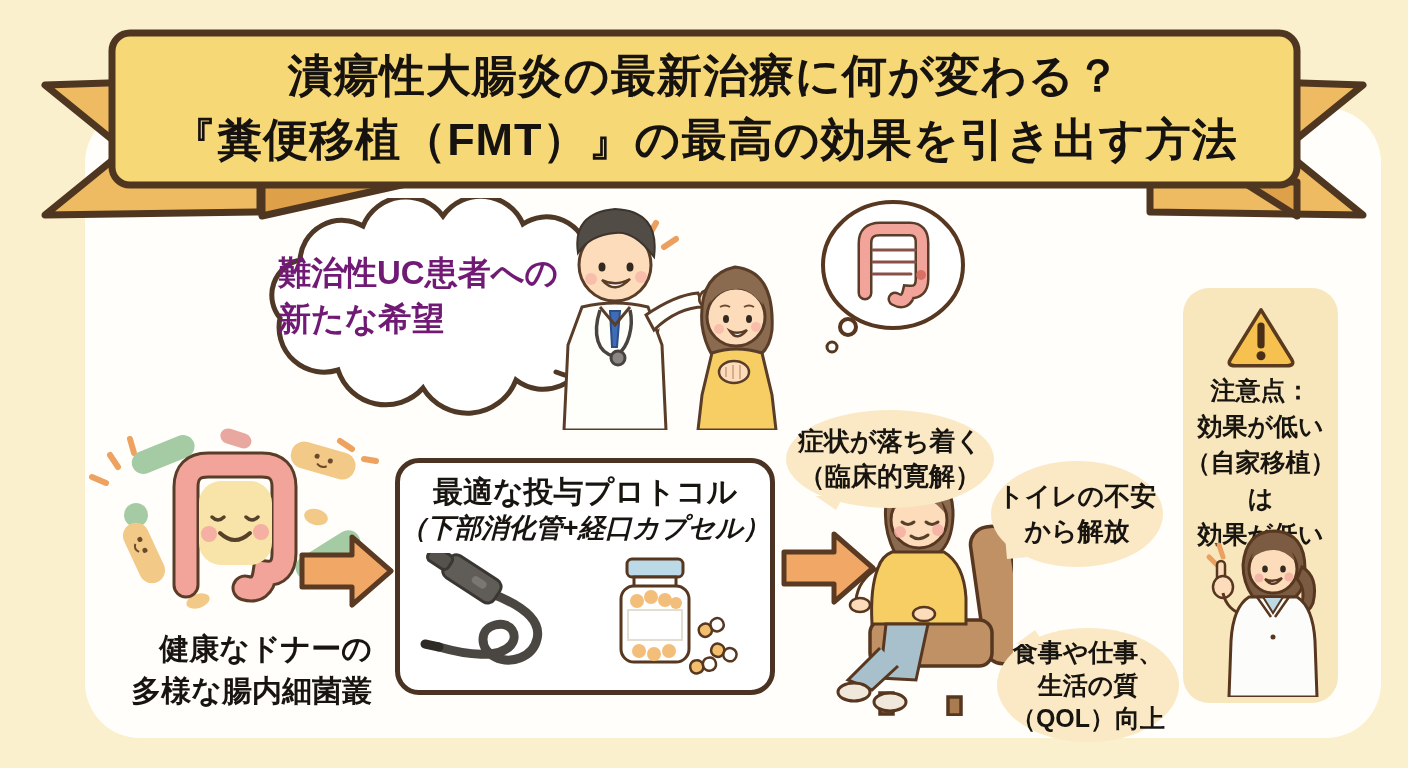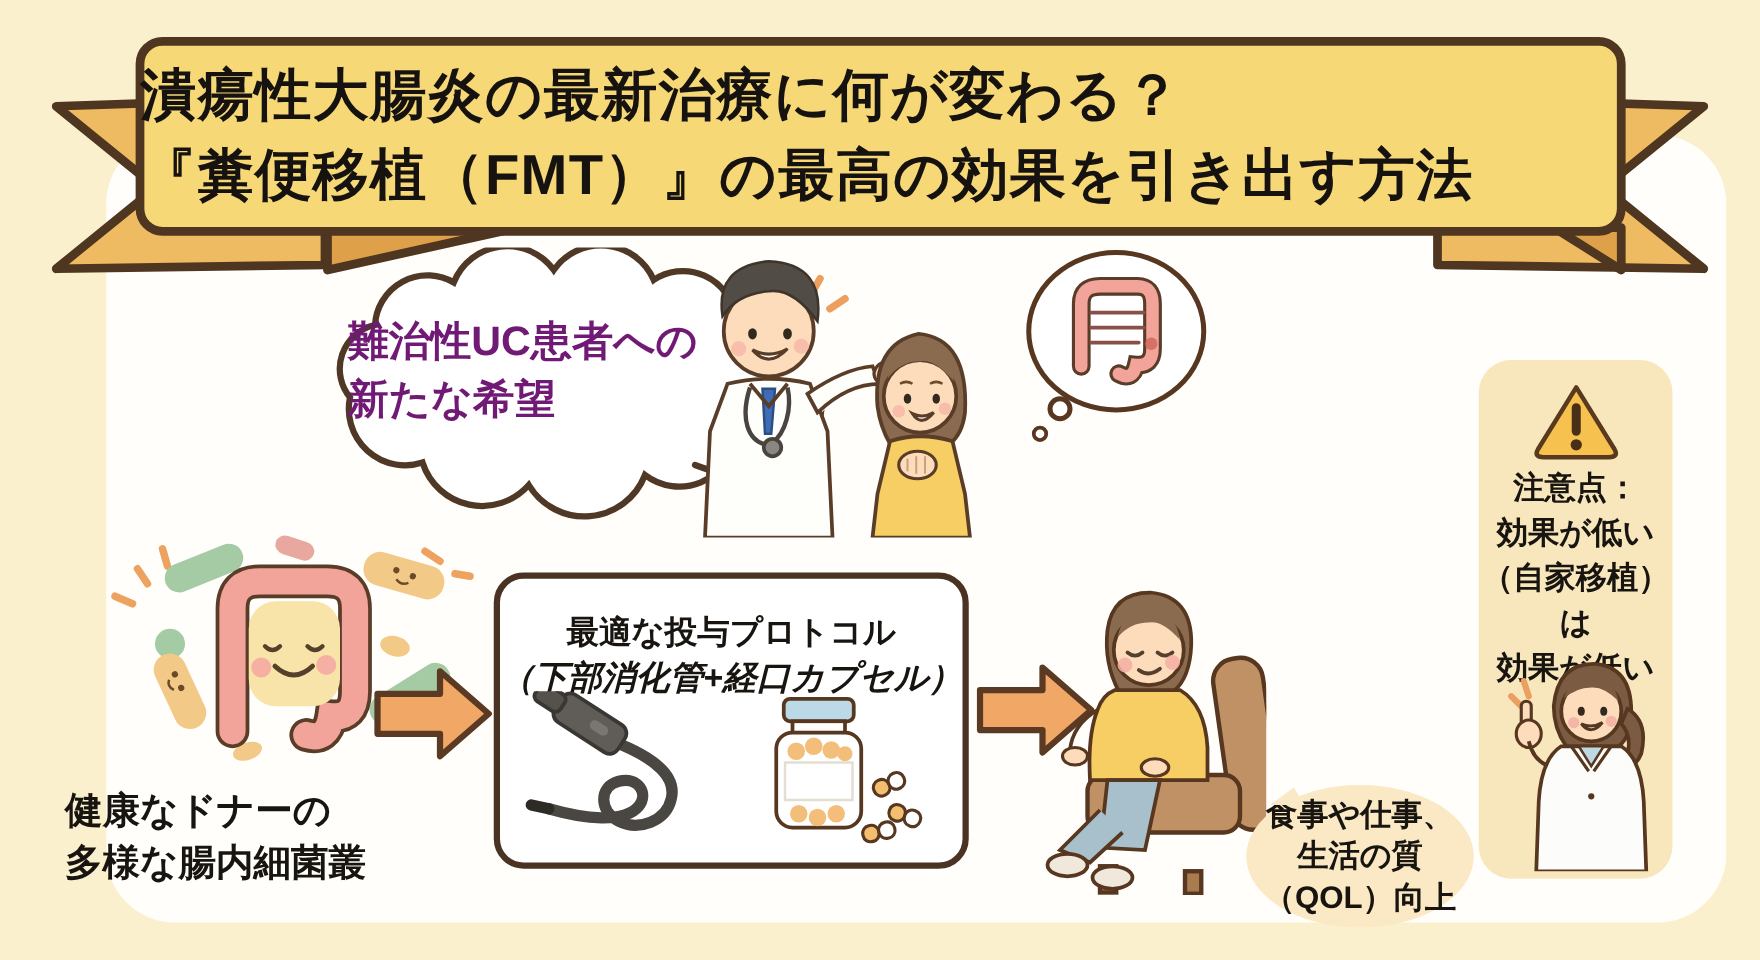--- a/index.html
+++ b/index.html
@@ -2,39 +2,39 @@
 <html><head>
 <meta charset="utf-8">
 <style>
   html,body{margin:0;padding:0;}
   body{font-family:"Liberation Sans","DejaVu Sans",sans-serif;}
   #stage{position:relative;width:1408px;height:768px;background:#FAF0CE;overflow:hidden;}
   
   .card{position:absolute;left:85px;top:108px;width:1296px;height:630px;background:#FFFEFA;border-radius:55px;}
   
   .banner-svg{position:absolute;left:30px;top:25px;width:1345px;height:200px;}
-  .banner-title{position:absolute;left:112px;top:44px;width:1185px;text-align:left;color:#151210;
+  .banner-title{position:absolute;left:112px;top:44px;width:1185px;text-align:center;color:#151210;
     font-weight:900;font-size:45px;line-height:64px;letter-spacing:1px;}
   
   .cloud-wrap{position:absolute;left:258px;top:198px;width:420px;height:218px;}
   .cloud-svg{position:absolute;left:0;top:0;width:420px;height:218px;}
   .cloud-text{position:absolute;left:20px;top:52px;width:330px;text-align:left;font-weight:900;
     font-size:33px;line-height:46px;color:#701a75;}
   
   .docpatient-svg{position:absolute;left:520px;top:195px;width:460px;height:235px;}
   .gut-svg{position:absolute;left:78px;top:425px;width:312px;height:200px;}
-  .donor-caption{position:absolute;left:52px;top:628px;width:320px;text-align:left;font-weight:900;
+  .donor-caption{position:absolute;left:52px;top:628px;width:320px;text-align:right;font-weight:900;
     font-size:30px;line-height:42px;color:#181410;}
   .arrow-svg{position:absolute;width:96px;height:74px;}
   #arrow1{left:299px;top:534px;}
   #arrow2{left:781px;top:531px;}
   
   .protocol-box{position:absolute;left:395px;top:458px;width:380px;height:237px;background:#FFFFFF;
     border:5px solid #4A3323;border-radius:24px;box-sizing:border-box;}
-  .protocol-title{margin-top:24px;text-align:center;font-weight:900;color:#181410;font-size:26px;line-height:38px;font-family:Liberation Serif, serif;}
+  .protocol-title{margin-top:10px;text-align:center;font-weight:900;color:#181410;font-size:30px;line-height:38px;font-family:Liberation Serif, serif;}
   .protocol-sub{text-align:center;font-weight:900;color:#181410;font-size:27px;line-height:34px;font-style:italic;}
   .protocol-art{position:absolute;left:15px;top:90px;width:340px;height:135px;}
   
   .chair-svg{position:absolute;left:828px;top:468px;width:185px;height:248px;}
   
   .bubble{position:absolute;background:#FAE9C4;border-radius:50%;display:flex;flex-direction:column;
     justify-content:center;align-items:center;font-weight:900;color:#181410;text-align:center;}
   .bubble:after{content:"";position:absolute;width:0;height:0;border:14px solid transparent;}
   #bubble1{left:786px;top:410px;width:208px;height:98px;font-size:26px;line-height:35px;}
   #bubble1:after{left:36px;bottom:-16px;border-top-color:#FAE9C4;transform:skewX(25deg);}
@@ -248,20 +248,28 @@
       <path d="M50,100 Q30,112 28,132" fill="none" stroke="#57371F" stroke-width="3"></path>
       <ellipse cx="32" cy="137" rx="10" ry="7" fill="#FCDCBB" stroke="#57371F" stroke-width="2.5"></ellipse>
       <ellipse cx="96" cy="146" rx="11" ry="7" fill="#FCDCBB" stroke="#57371F" stroke-width="2.5"></ellipse>
       <path d="M58,156 L100,156 L88,212 L52,210 Z" fill="#A8BFCC" stroke="#57371F" stroke-width="3"></path>
       <path d="M52,180 L20,212 L44,222 L70,198" fill="#A8BFCC" stroke="#57371F" stroke-width="3"></path>
       <ellipse cx="26" cy="224" rx="16" ry="9" fill="#EFE8DB" stroke="#57371F" stroke-width="3"></ellipse>
       <ellipse cx="62" cy="234" rx="16" ry="9" fill="#EFE8DB" stroke="#57371F" stroke-width="3"></ellipse>
     </g>
   </svg>
 
+  <div id="bubble1" class="bubble">
+    <div>症状が落ち着く</div>
+    <div>（臨床的寛解）</div>
+  </div>
+  <div id="bubble2" class="bubble">
+    <div>トイレの不安</div>
+    <div>から解放</div>
+  </div>
   <div id="bubble3" class="bubble">
     <div>食事や仕事、</div>
     <div>生活の質</div>
     <div>（QOL）向上</div>
   </div>
 
   <div class="panel">
     <svg class="panel-icon" viewBox="0 0 80 70">
       <path d="M40,6 L74,61 Q78,68 69,68 L11,68 Q2,68 6,61 Z" fill="#F6C14F" stroke="#5A3A1F" stroke-width="4" stroke-linejoin="round"></path>
       <line x1="40" y1="24" x2="40" y2="45" stroke="#4A2F18" stroke-width="8" stroke-linecap="round"></line>

